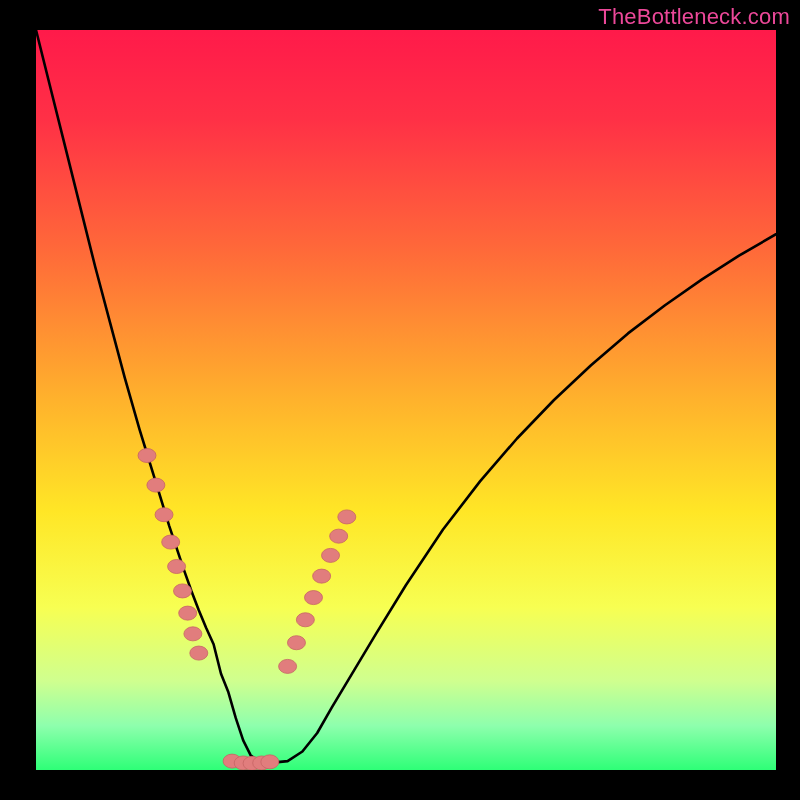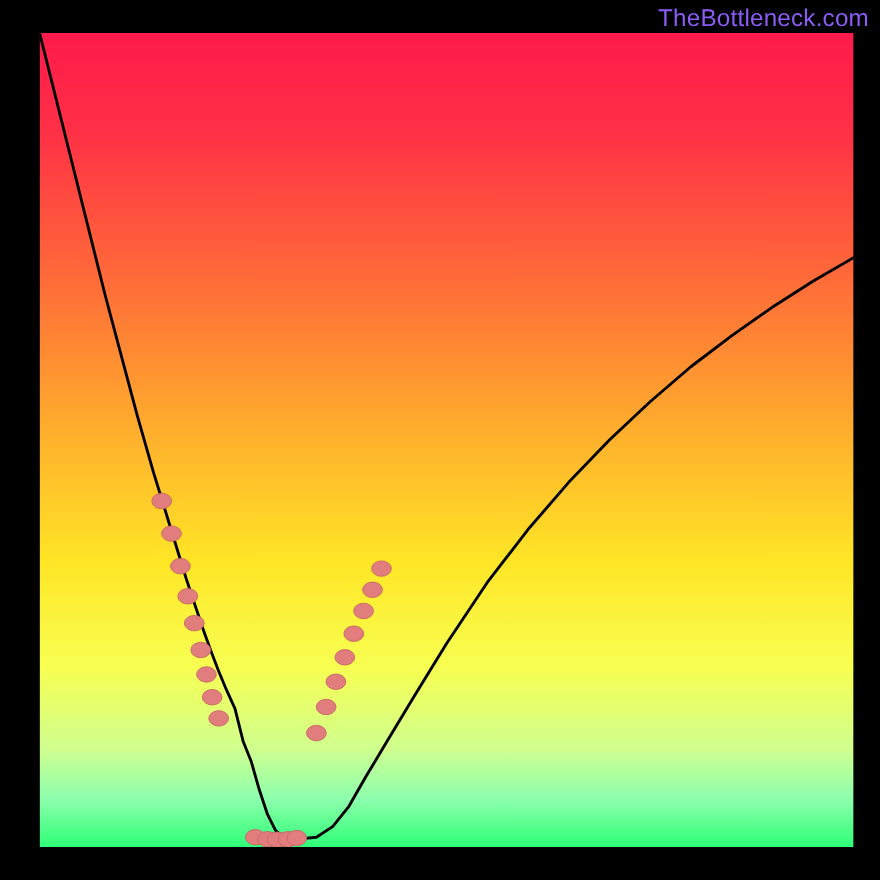--- a/index.html
+++ b/index.html
@@ -9,21 +9,21 @@
     height: 800px;
     background: #000;
     position: relative;
   }
   .watermark {
     position: absolute;
     top: 4px;
     right: 10px;
     font-family: Arial, Helvetica, sans-serif;
     font-size: 22px;
-    color: #8b5cf6;
+    color: #ec4899;
     font-weight: 500;
     letter-spacing: 0.2px;
   }
   .plot-wrap {
     position: absolute;
     left: 36px;
     top: 30px;
     width: 740px;
     height: 740px;
   }

